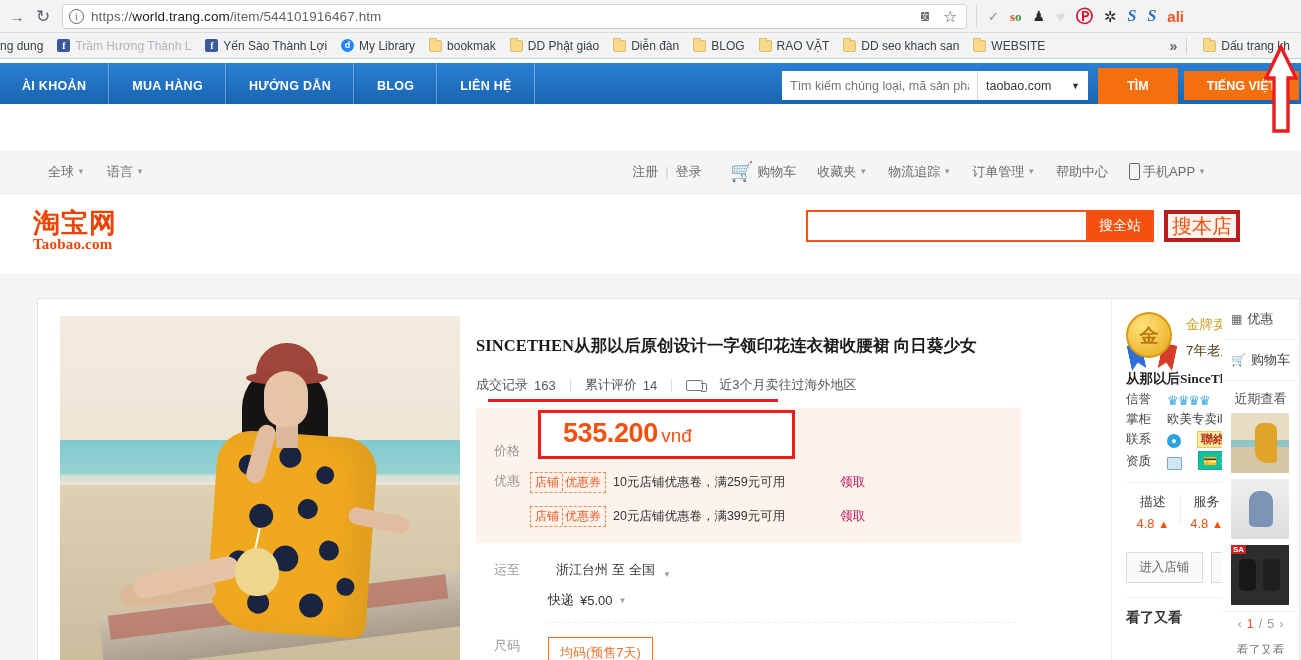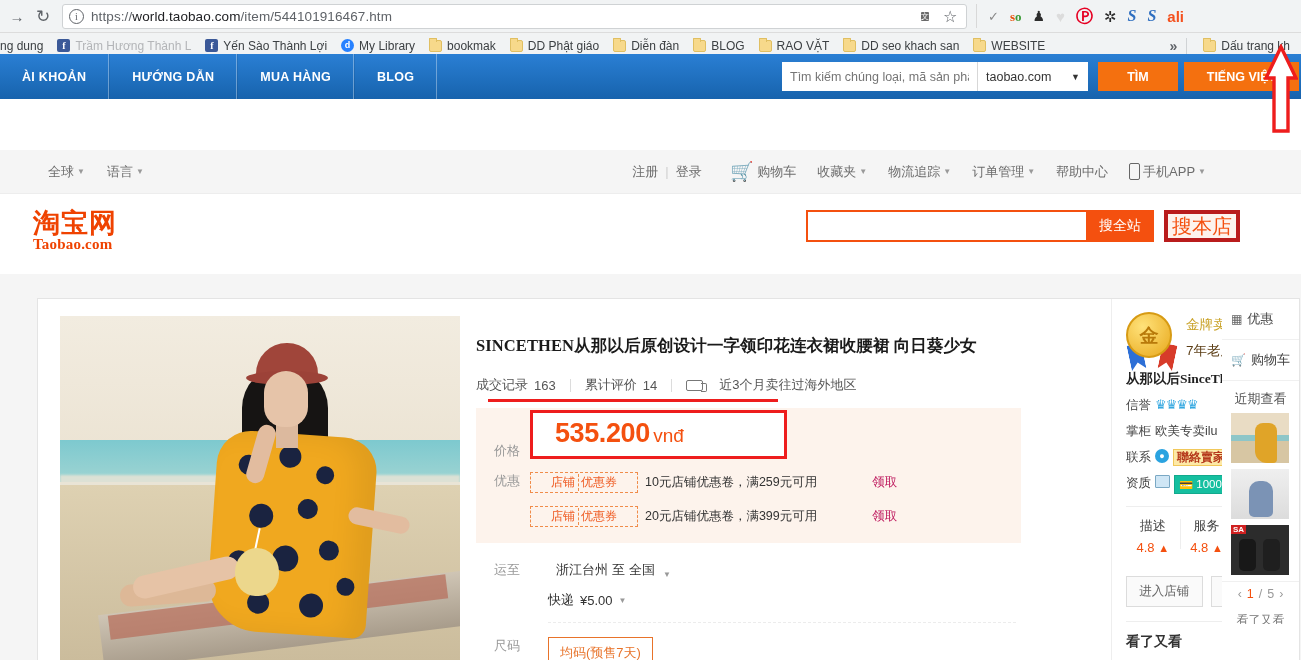--- a/index.html
+++ b/index.html
@@ -92,21 +92,21 @@
     background:#f7d98b; border:1px solid #e0bf62; border-bottom:none; border-radius:1px 1px 0 0;
   }
   .bm-label { color: #3c4043; }
   .bm-fade { color: #b3b5b8; }
   .bm-overflow { margin-left: auto; display: flex; align-items: center; gap: 9px; padding-right: 4px;}
   .bm-chev { color: #5f6368; font-size: 14px; font-weight: bold; }
   .bm-divider { width: 1px; height: 16px; background: #d0d3d5; }
 
   
   .site-nav {
-    position: absolute; left: 0; top: 54px; width: 1301px; height: 45px;
+    position: absolute; left: 0; top: 63px; width: 1301px; height: 45px;
     background: linear-gradient(#2a7fd4, #1763ad);
     display: flex; align-items: stretch;
   }
   .site-nav-item {
     display: flex; align-items: center; justify-content: center;
     color: #fff; font-weight: bold; font-size: 12.5px; letter-spacing: .3px;
     border-right: 1px solid rgba(255,255,255,.35);
     border-left: 1px solid rgba(0,0,0,.08);
     padding: 0 22px; white-space: nowrap;
   }
@@ -120,21 +120,21 @@
     padding: 0 8px; font-size: 12.5px; color: #9a9a9a;
     background: #fff; font-family: "Liberation Sans", sans-serif;
     border-right: 1px solid #d7d7d7;
   }
   .ss-select {
     width: 110px; height: 29px; background: #fff; display: flex; align-items: center;
     justify-content: space-between; padding: 0 8px; font-size: 12.5px; color: #333;
   }
   .ss-caret { font-size: 9px; color: #333; }
   .ss-btn {
-    width: 80px; height: 29px; background: #f4700f; color: #fff; font-weight: bold;
+    width: 80px; height: 36px; background: #f4700f; color: #fff; font-weight: bold;
     font-size: 12.5px; display: flex; align-items: center; justify-content: center;
     margin-left: 10px;
   }
   .lang-btn {
     width: 115px; height: 29px; background: #f4700f; color: #fff; font-weight: bold;
     font-size: 12.5px; display: flex; align-items: center; justify-content: center;
     margin-right: 2px; align-self: center;
   }
 
   
@@ -238,27 +238,27 @@
   }
   .truck-ic:after { content:''; position:absolute; right:-5px; top:2px; width:5px; height:7px; border:1.4px solid #777; border-left:none; border-radius:0 2px 2px 0;}
 
   .price-panel {
     margin-top: 14px; width: 545px; background: #fdf3ec; padding: 14px 0 16px 0;
   }
   .pp-row { display: flex; align-items: flex-start; }
   .pp-label { width: 54px; flex: 0 0 54px; color: #999; font-size: 13px; padding-left: 18px; }
   .price-box {
     border: 3px solid #ee1d1d; background: #fff; padding: 5px 100px 7px 22px;
-    display: inline-block; margin-top: -12px;
+    display: inline-block; margin-top: -12px; margin-left: 8px;
   }
   .price-val { font-size: 27px; color: #f4500f; font-weight: bold; letter-spacing: -.4px; }
   .price-cur { font-size: 19px; color: #f4500f; }
   .coupon-row { display: flex; align-items: center; gap: 7px; margin-top: 13px; }
   .coupon-tag {
-    border: 1px dashed #f08c4a; color: #ef5c24; font-size: 12px; padding: 1px 20px;
+    border: 1px dashed #f08c4a; color: #ef5c24; font-size: 12px; padding: 1px 4px;
     display: flex; gap: 2px;
   }
   .coupon-tag span { border-right: 1px dashed #f08c4a; padding-right: 3px; }
   .coupon-tag span:last-child { border-right: none; padding-right:0; }
   .coupon-text { font-size: 12.5px; color: #333; }
   .coupon-get { font-size: 12.5px; color: #be185d; margin-left: 48px; }
 
   .ship-block { margin-top: 18px; padding-left: 0; }
   .ship-line { display:flex; align-items:flex-end; gap: 8px; font-size: 13px; color:#333; }
   .ship-to { color: #333; }
@@ -293,21 +293,21 @@
   .ribbon-l { left: 3px; background:#2d6fd6; clip-path: polygon(0 0,100% 0,100% 100%,50% 72%,0 100%); transform: rotate(-12deg);}
   .ribbon-r { right: 3px; background:#d73b2a; clip-path: polygon(0 0,100% 0,100% 100%,50% 72%,0 100%); transform: rotate(12deg);}
   .seller-badge-txt { padding-top: 4px; }
   .gold-seller { color: #c9a227; font-size: 13.5px; }
   .years { color: #5b3d14; font-size: 13.5px; margin-top: 8px; }
   .shop-name {
     margin-top: 6px; font-size: 13.5px; font-weight: bold; color: #1f1f1f;
     white-space: nowrap; overflow: hidden; text-overflow: ellipsis; width: 160px;
     font-family: "Liberation Serif", serif;
   }
-  .seller-row { margin-top: 9px; display:flex; align-items:flex-start; gap:4px; font-size:12.5px; color:#444; }
+  .seller-row { margin-top: 3px; display:flex; align-items:flex-end; gap:16px; font-size:12.5px; color:#444; }
   .crown { color:#33a7e0; font-size:13px; letter-spacing:-1px; }
   .qq-ic {
     width:14px; height:14px; border-radius:50%; background:#2aa3e0; color:#fff;
     font-size:9px; text-align:center; line-height:14px;
   }
   .contact-chip {
     background:#fde9a7; border:1px solid #f1c85a; color:#b5381c; font-weight:bold;
     font-size:12px; padding: 0 3px; line-height:15px;
   }
   .cert-ic { width:15px; height:13px; background:#cfe6f5; border:1px solid #7aa8c4; border-radius:1px; }
@@ -333,21 +333,21 @@
 
   
   .right-rail {
     position: absolute; left: 1222px; top: 24px; width: 78px; height: 362px;
     background:#fff; border: 1px solid #e4e4e4; border-bottom:none; border-left:none;
   }
   .rail-item { display:flex; align-items:center; gap:5px; padding: 11px 0 11px 9px; font-size:13px; color:#444; border-bottom:1px solid #f0f0f0;}
   .rail-ic { font-size: 12px; color:#666; }
   .rail-head { text-align:center; font-size:13px; color:#555; padding: 9px 0 5px; }
   .rail-thumbs { padding: 0 9px; }
-  .thumb { width: 58px; height: 50px; margin-bottom: 6px; position:relative; overflow:hidden;text-align:center; }
+  .thumb { width: 58px; height: 60px; margin-bottom: 6px; position:relative; overflow:hidden;text-align:center; }
   .t1 { background: linear-gradient(#e9dcc4 0 45%, #8ec6c8 45% 56%, #d7c6a3 56% 100%); }
   .t1:after { content:''; position:absolute; left:24px; top:10px; width:22px; height:40px; background:#e0a428; border-radius:8px 8px 4px 12px;}
   .t2 { background: linear-gradient(#efefef, #dcdcdc); }
   .t2:after { content:''; position:absolute; left:18px; top:12px; width:24px; height:36px; background:#7b93b5; border-radius:10px 10px 5px 5px;}
   .t3 { background: #2c2c2c; }
   .t3:before { content:''; position:absolute; left:8px; top:14px; width:17px; height:32px; background:#181818; border-radius:5px;}
   .t3:after { content:''; position:absolute; left:32px; top:14px; width:17px; height:32px; background:#1f1f1f; border-radius:5px;}
   .t-sa { position:absolute; left:0; top:0; background:#cf2020; color:#fff; font-size:8px; padding:0 2px; font-weight:bold;}
   .pager { display:flex; align-items:center; justify-content:center; gap:5px; font-size:12.5px; color:#999; padding: 5px 0; border-top:1px solid #f0f0f0;}
   .pager .cur { color:#f4500f; }
@@ -367,21 +367,21 @@
 <div class="page">
 
   <div class="browser-bar">
     <div class="nav-icons">
       <div class="nav-btn">→</div>
       <div class="nav-btn" style="font-size:17px;">↻</div>
     </div>
     <div class="omnibox">
       <div class="omni-info">i</div>
       <div class="omni-url">
-        <span>https://</span><span class="dom">world.taobao.com</span><span>/item/544101916467.htm</span>
+        <span>https://</span><span class="dom">world.trang.com</span><span>/item/544101916467.htm</span>
       </div>
       <div class="omni-right">
         <span class="ic"><span class="ic-shield"><span class="badge">×</span></span></span>
         <span class="ic"><span class="ic-translate">文</span></span>
         <span class="ic ic-star">☆</span>
       </div>
     </div>
     <div class="ext-strip">
       <span class="ext ext-check">✓</span>
       <span class="ext ext-so">s<span class="g">o</span></span>
@@ -444,23 +444,24 @@
       <span class="bm-divider"></span>
       <span class="bm">
         <span class="bm-fav-folder"></span>
         <span class="bm-label">Dấu trang kh</span>
       </span>
     </div>
   </div>
 
   <div class="site-nav">
     <div class="site-nav-item">ÀI KHOẢN</div>
+    <div class="site-nav-item">MUA HÀNG</div>
     <div class="site-nav-item">HƯỚNG DẪN</div>
-    <div class="site-nav-item">MUA HÀNG</div>
     <div class="site-nav-item">BLOG</div>
+    <div class="site-nav-item">LIÊN HỆ</div>
     <div class="nav-spacer"></div>
     <div class="site-search">
       <input class="ss-input" value="" placeholder="Tìm kiếm chúng loại, mã sản phẩm" style="">
       <div class="ss-select">
         <span>taobao.com</span>
         <span class="ss-caret">▼</span>
       </div>
       <div class="ss-btn">TÌM</div>
     </div>
     <div class="lang-btn">TIẾNG VIỆT</div>

